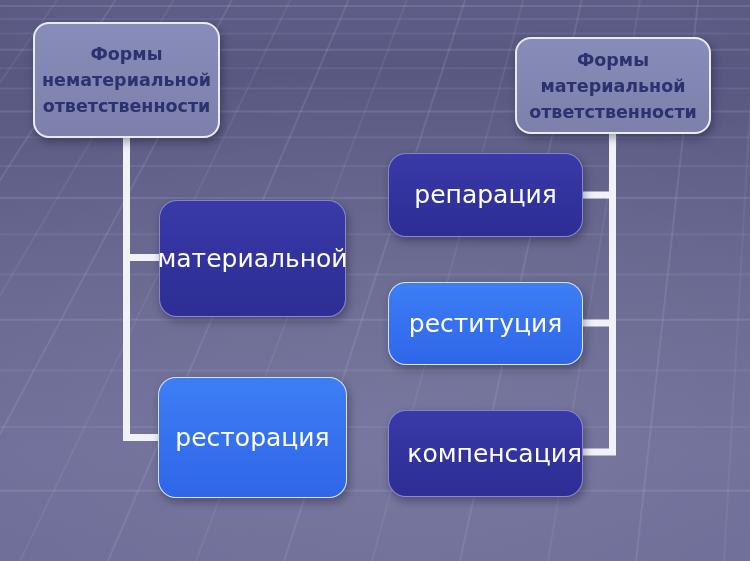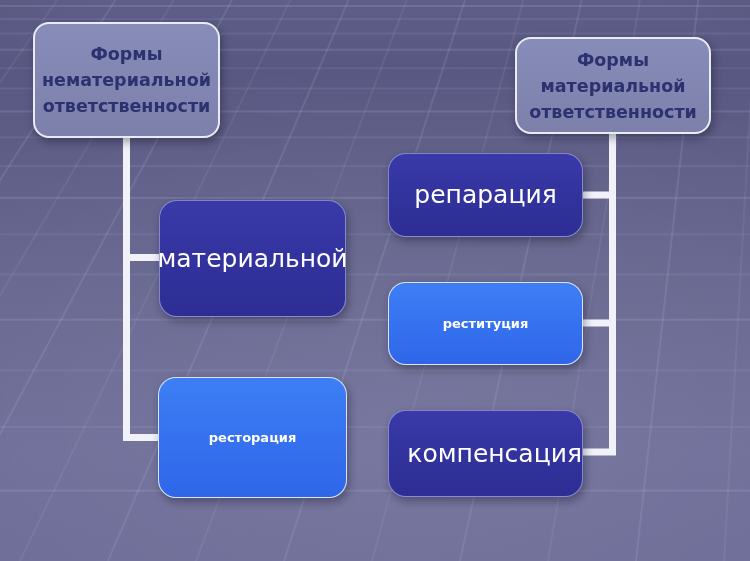--- a/index.html
+++ b/index.html
@@ -34,21 +34,21 @@
     padding:4px 10px;
   }
   .box-dark{
     background:linear-gradient(180deg,#3939a9,#2d2d94);
     border:1.5px solid rgba(195,205,245,0.55);
     color:#ffffff;font-size:25px;line-height:24px;
   }
   .box-bright{
     background:linear-gradient(180deg,#3d7ef5,#2f66e9);
     border:1.5px solid rgba(235,240,255,0.9);
-    color:#ffffff;font-size:13px;line-height:24px;font-weight:bold;
+    color:#ffffff;font-size:25px;line-height:24px;
   }
   
   .pos-header-left   {left:33px;  top:22px;  width:187px; height:116px;}
   .pos-header-right  {left:515px; top:23px;  width:196px; height:97px;margin-top:14px;}
   .pos-satisfaction  {left:159px; top:200px; width:187px; height:117px;}
   .pos-restoration   {left:158px; top:377px; width:189px; height:121px;}
   .pos-reparation    {left:388px; top:153px; width:195px; height:84px;}
   .pos-restitution   {left:388px; top:282px; width:195px; height:83px;}
   .pos-compensation  {left:388px; top:410px; width:195px; height:87px;justify-content:flex-end;}
 </style>

